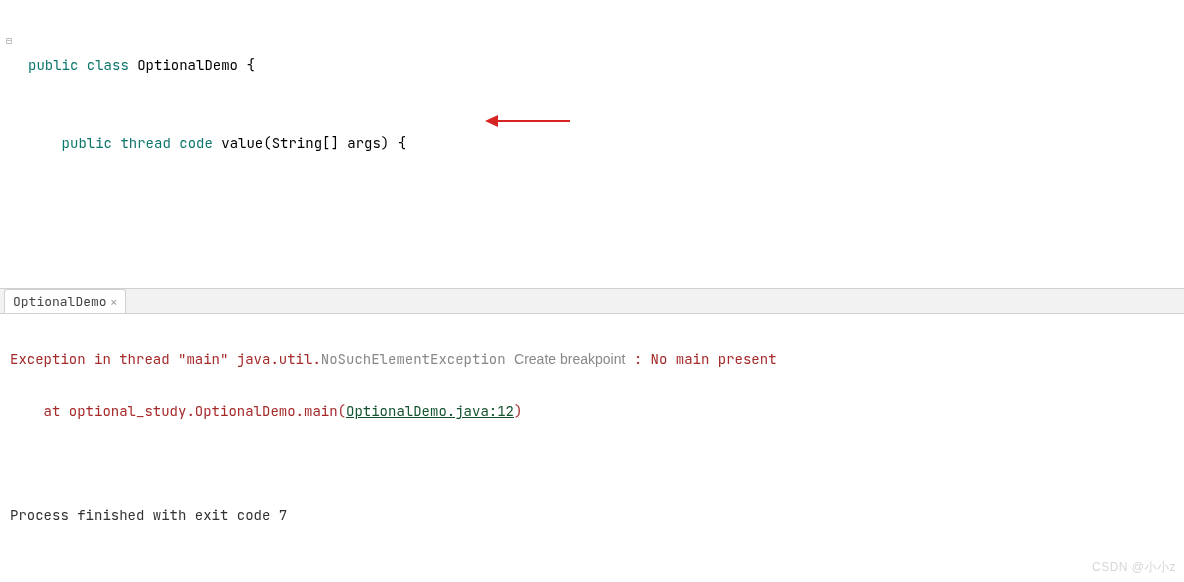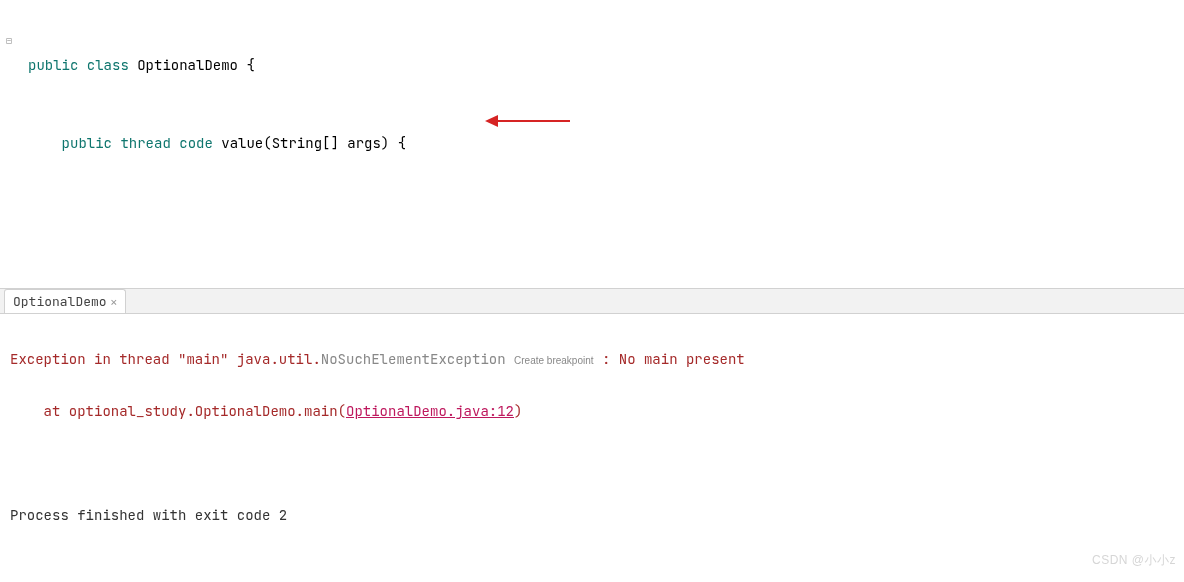--- a/index.html
+++ b/index.html
@@ -26,23 +26,23 @@
   .runtab { padding:3px 8px; background:#fff; border:1px solid #d1d1d1;
             border-bottom:none; border-radius:3px 3px 0 0; color:#444;
             display:flex; align-items:center; gap:4px; }
   .close-x { color:#999; font-size:11px; }
   
   .console { flex:0 0 auto; padding:6px 10px 2px 10px;
              font-family:inherit; line-height:26px; white-space:pre;
              color:#333; position:relative; }
   .err { color:#a52a2a; }
   .link { color:#888; }
-  .link2 { color:#be185d; text-decoration:underline; }
-  .cbtn { color:#888; font-family:sans-serif; font-size:10px; }
-  .watermark { position:absolute; right:8px; bottom:9px;
+  .link2 { color:#14532d; text-decoration:underline; }
+  .cbtn { color:#888; font-family:sans-serif; font-size:14px; }
+  .watermark { position:absolute; right:8px; bottom:2px;
                font-family:sans-serif; font-size:12px; color:#d6d6d6;
                letter-spacing:0.5px; }
 </style>
 </head>
 <body>
 
 <div class="editor">
   <div class="gutter">
     <span class="fold" style="top:36px">⊟</span>
 
@@ -75,15 +75,15 @@
   <div class="runtab">
     <span>OptionalDemo</span>
     <span class="close-x">✕</span>
   </div>
 </div>
 
 <div class="console">
 <div class="line err"><span>Exception in thread "main" java.util.</span><span class="link">NoSuchElementException</span> <span class="cbtn">Create breakpoint</span><span> : No main present</span></div>
 <div class="line err"><span>    at optional_study.OptionalDemo.main(</span><span class="link2">OptionalDemo.java:12</span><span>)</span></div>
 <div class="line">&nbsp;</div>
-<div class="line">Process finished with exit code 2</div>
+<div class="line">Process finished with exit code 7</div>
 <div class="watermark">CSDN @小小z</div>
 </div>
 
 </body></html>

